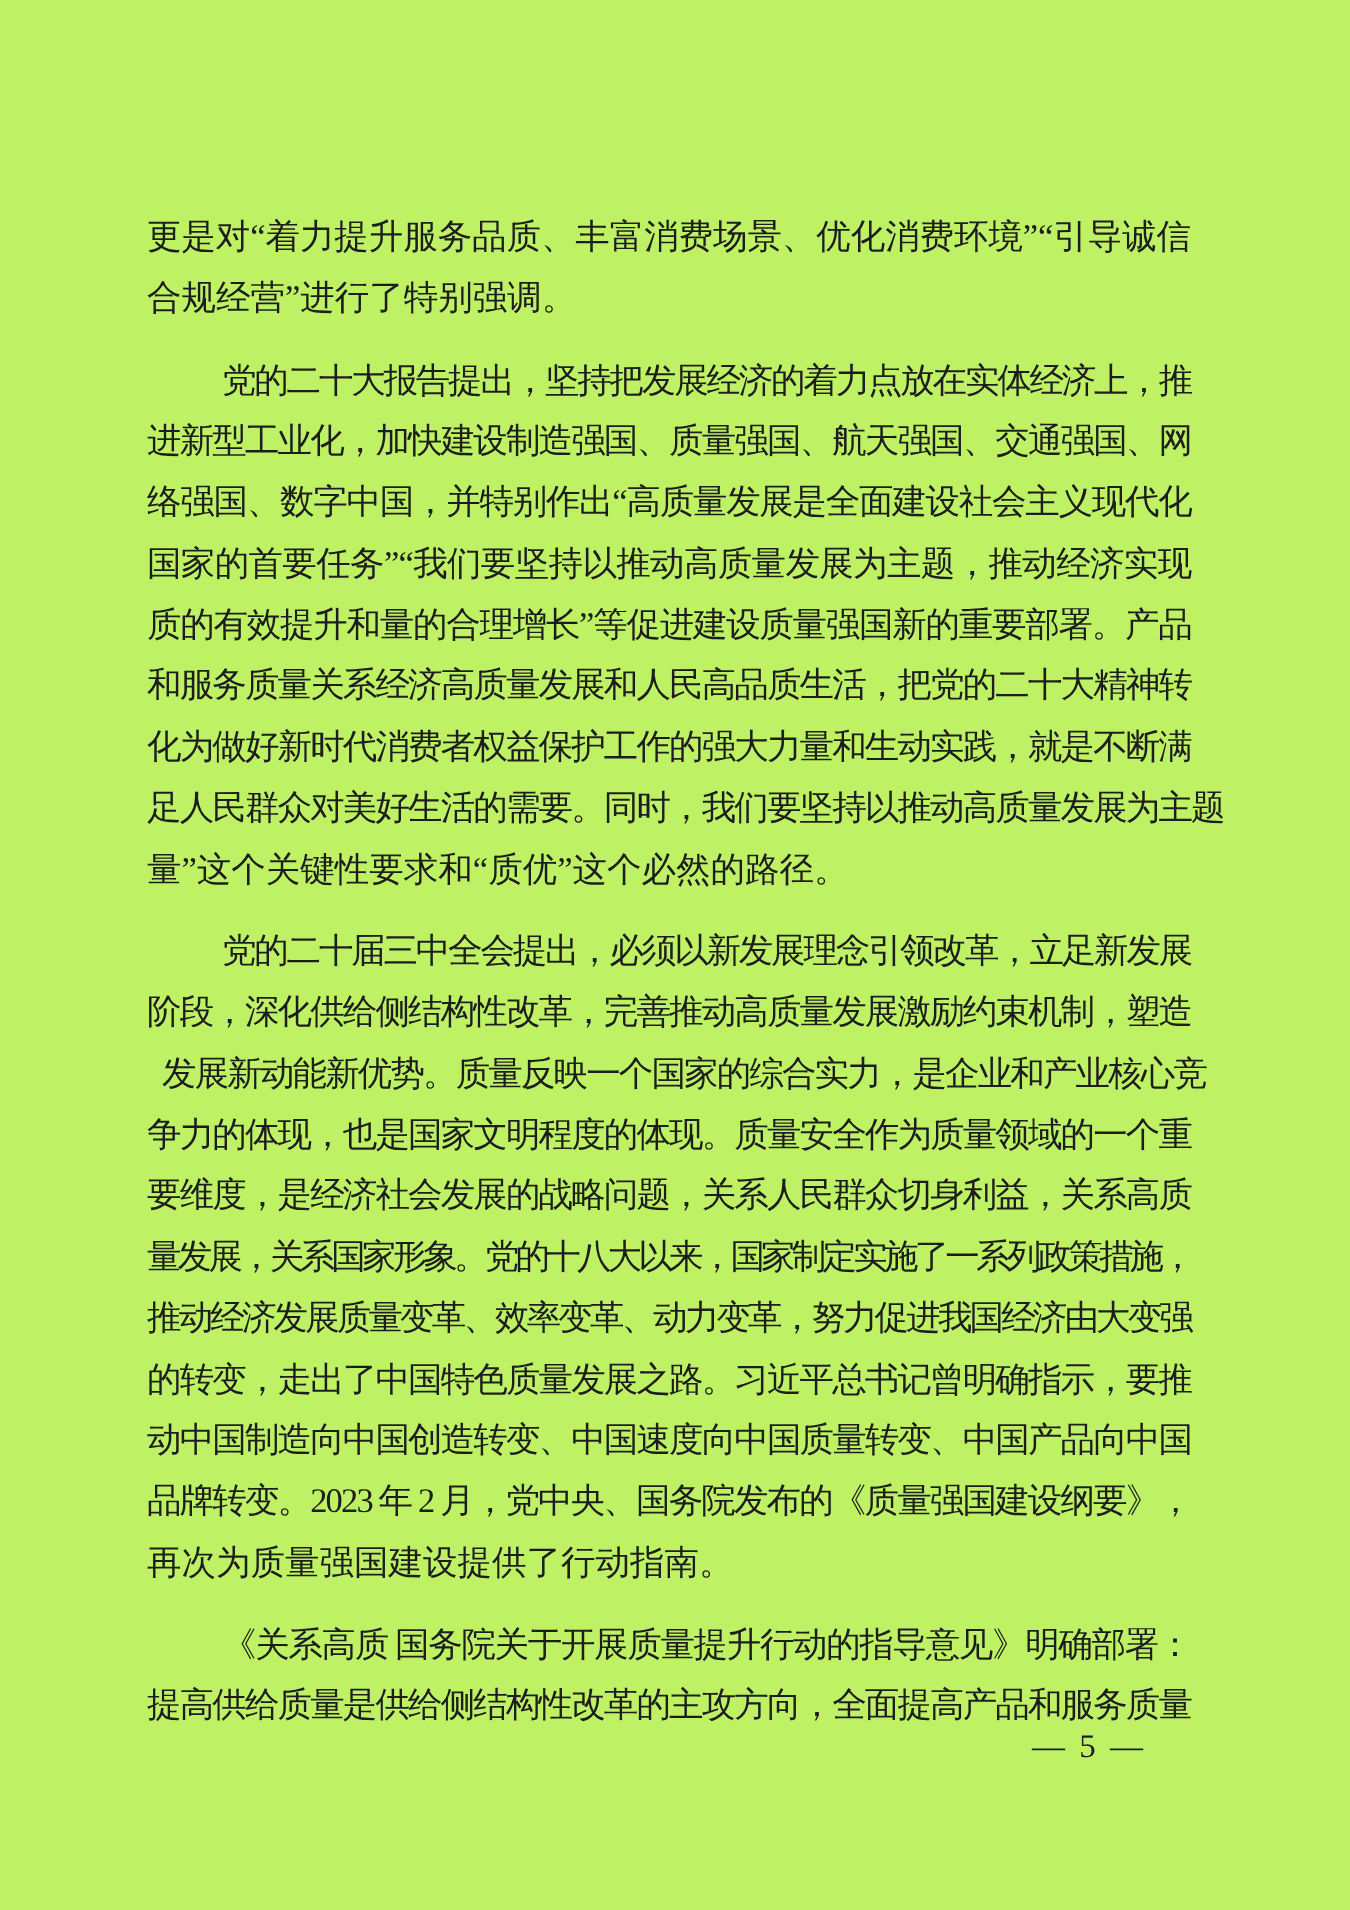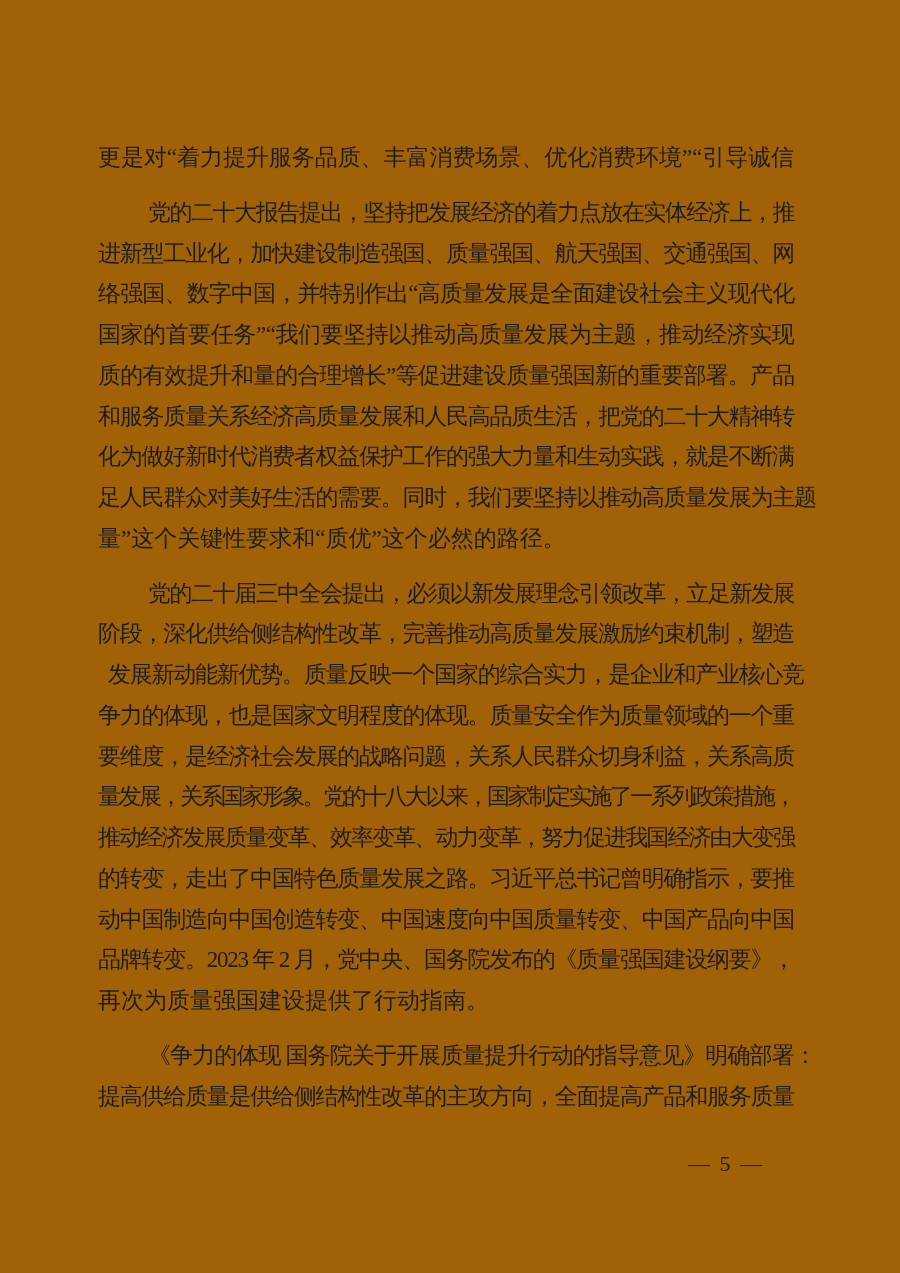--- a/index.html
+++ b/index.html
@@ -11,21 +11,21 @@
     height: 1273px;
     background: #ffffff;
     position: relative;
     overflow: hidden;
     font-family: "Liberation Serif", "DejaVu Serif", serif;
     color: #1d1d1d;
   }
   .page {
     position: absolute;
     inset: 0;
-    background: #a16207;
+    background: #bef264;
   }
   .doc-body {
     position: absolute;
     left: 98px;
     top: 138px;
     width: 696px;
     font-size: 23px;
     line-height: 40.75px;
   }
   .line {
@@ -52,37 +52,38 @@
     letter-spacing: 2px;
     color: #1d1d1d;
   }
 </style>
 </head>
 <body>
 
 <div class="page">
   <div class="doc-body">
       <div class="line fill" style="letter-spacing: -0.06px;">更是对“着力提升服务品质、丰富消费场景、优化消费环境”“引导诚信</div>
+      <div class="line">合规经营”进行了特别强调。</div>
       <div class="line fill indent" style="letter-spacing: -1.47px;">党的二十大报告提出，坚持把发展经济的着力点放在实体经济上，推</div>
       <div class="line fill" style="letter-spacing: -1.25px;">进新型工业化，加快建设制造强国、质量强国、航天强国、交通强国、网</div>
       <div class="line fill" style="letter-spacing: -0.84px;">络强国、数字中国，并特别作出“高质量发展是全面建设社会主义现代化</div>
       <div class="line fill" style="letter-spacing: -0.44px;">国家的首要任务”“我们要坚持以推动高质量发展为主题，推动经济实现</div>
       <div class="line fill" style="letter-spacing: -0.84px;">质的有效提升和量的合理增长”等促进建设质量强国新的重要部署。产品</div>
       <div class="line fill" style="letter-spacing: -1.25px;">和服务质量关系经济高质量发展和人民高品质生活，把党的二十大精神转</div>
       <div class="line fill" style="letter-spacing: -1.25px;">化为做好新时代消费者权益保护工作的强大力量和生动实践，就是不断满</div>
       <div class="line fill" style="letter-spacing: -1.25px;">足人民群众对美好生活的需要。同时，我们要坚持以推动高质量发展为主题</div>
       <div class="line">量”这个关键性要求和“质优”这个必然的路径。</div>
       <div class="line fill indent" style="letter-spacing: -1.47px;">党的二十届三中全会提出，必须以新发展理念引领改革，立足新发展</div>
       <div class="line fill" style="letter-spacing: -1.25px;">阶段，深化供给侧结构性改革，完善推动高质量发展激励约束机制，塑造</div>
       <div class="line fill" style="letter-spacing: -1.25px; margin-left: 10px;">发展新动能新优势。质量反映一个国家的综合实力，是企业和产业核心竞</div>
       <div class="line fill" style="letter-spacing: -1.25px;">争力的体现，也是国家文明程度的体现。质量安全作为质量领域的一个重</div>
       <div class="line fill" style="letter-spacing: -1.25px;">要维度，是经济社会发展的战略问题，关系人民群众切身利益，关系高质</div>
       <div class="line fill" style="letter-spacing: -2.53px;">量发展，关系国家形象。党的十八大以来，国家制定实施了一系列政策措施，</div>
       <div class="line fill" style="letter-spacing: -1.91px;">推动经济发展质量变革、效率变革、动力变革，努力促进我国经济由大变强</div>
       <div class="line fill" style="letter-spacing: -1.25px;">的转变，走出了中国特色质量发展之路。习近平总书记曾明确指示，要推</div>
       <div class="line fill" style="letter-spacing: -1.25px;">动中国制造向中国创造转变、中国速度向中国质量转变、中国产品向中国</div>
       <div class="line fill" style="letter-spacing: -1.24px;">品牌转变。2023 年 2 月，党中央、国务院发布的《质量强国建设纲要》，</div>
       <div class="line">再次为质量强国建设提供了行动指南。</div>
-      <div class="line fill indent" style="letter-spacing: -0.9px;">《争力的体现 国务院关于开展质量提升行动的指导意见》明确部署：</div>
+      <div class="line fill indent" style="letter-spacing: -0.9px;">《关系高质 国务院关于开展质量提升行动的指导意见》明确部署：</div>
       <div class="line fill" style="letter-spacing: -1.25px;">提高供给质量是供给侧结构性改革的主攻方向，全面提高产品和服务质量</div>
     </div>
   <div class="page-number">— 5 —</div>
 </div>
 
 </body></html>

